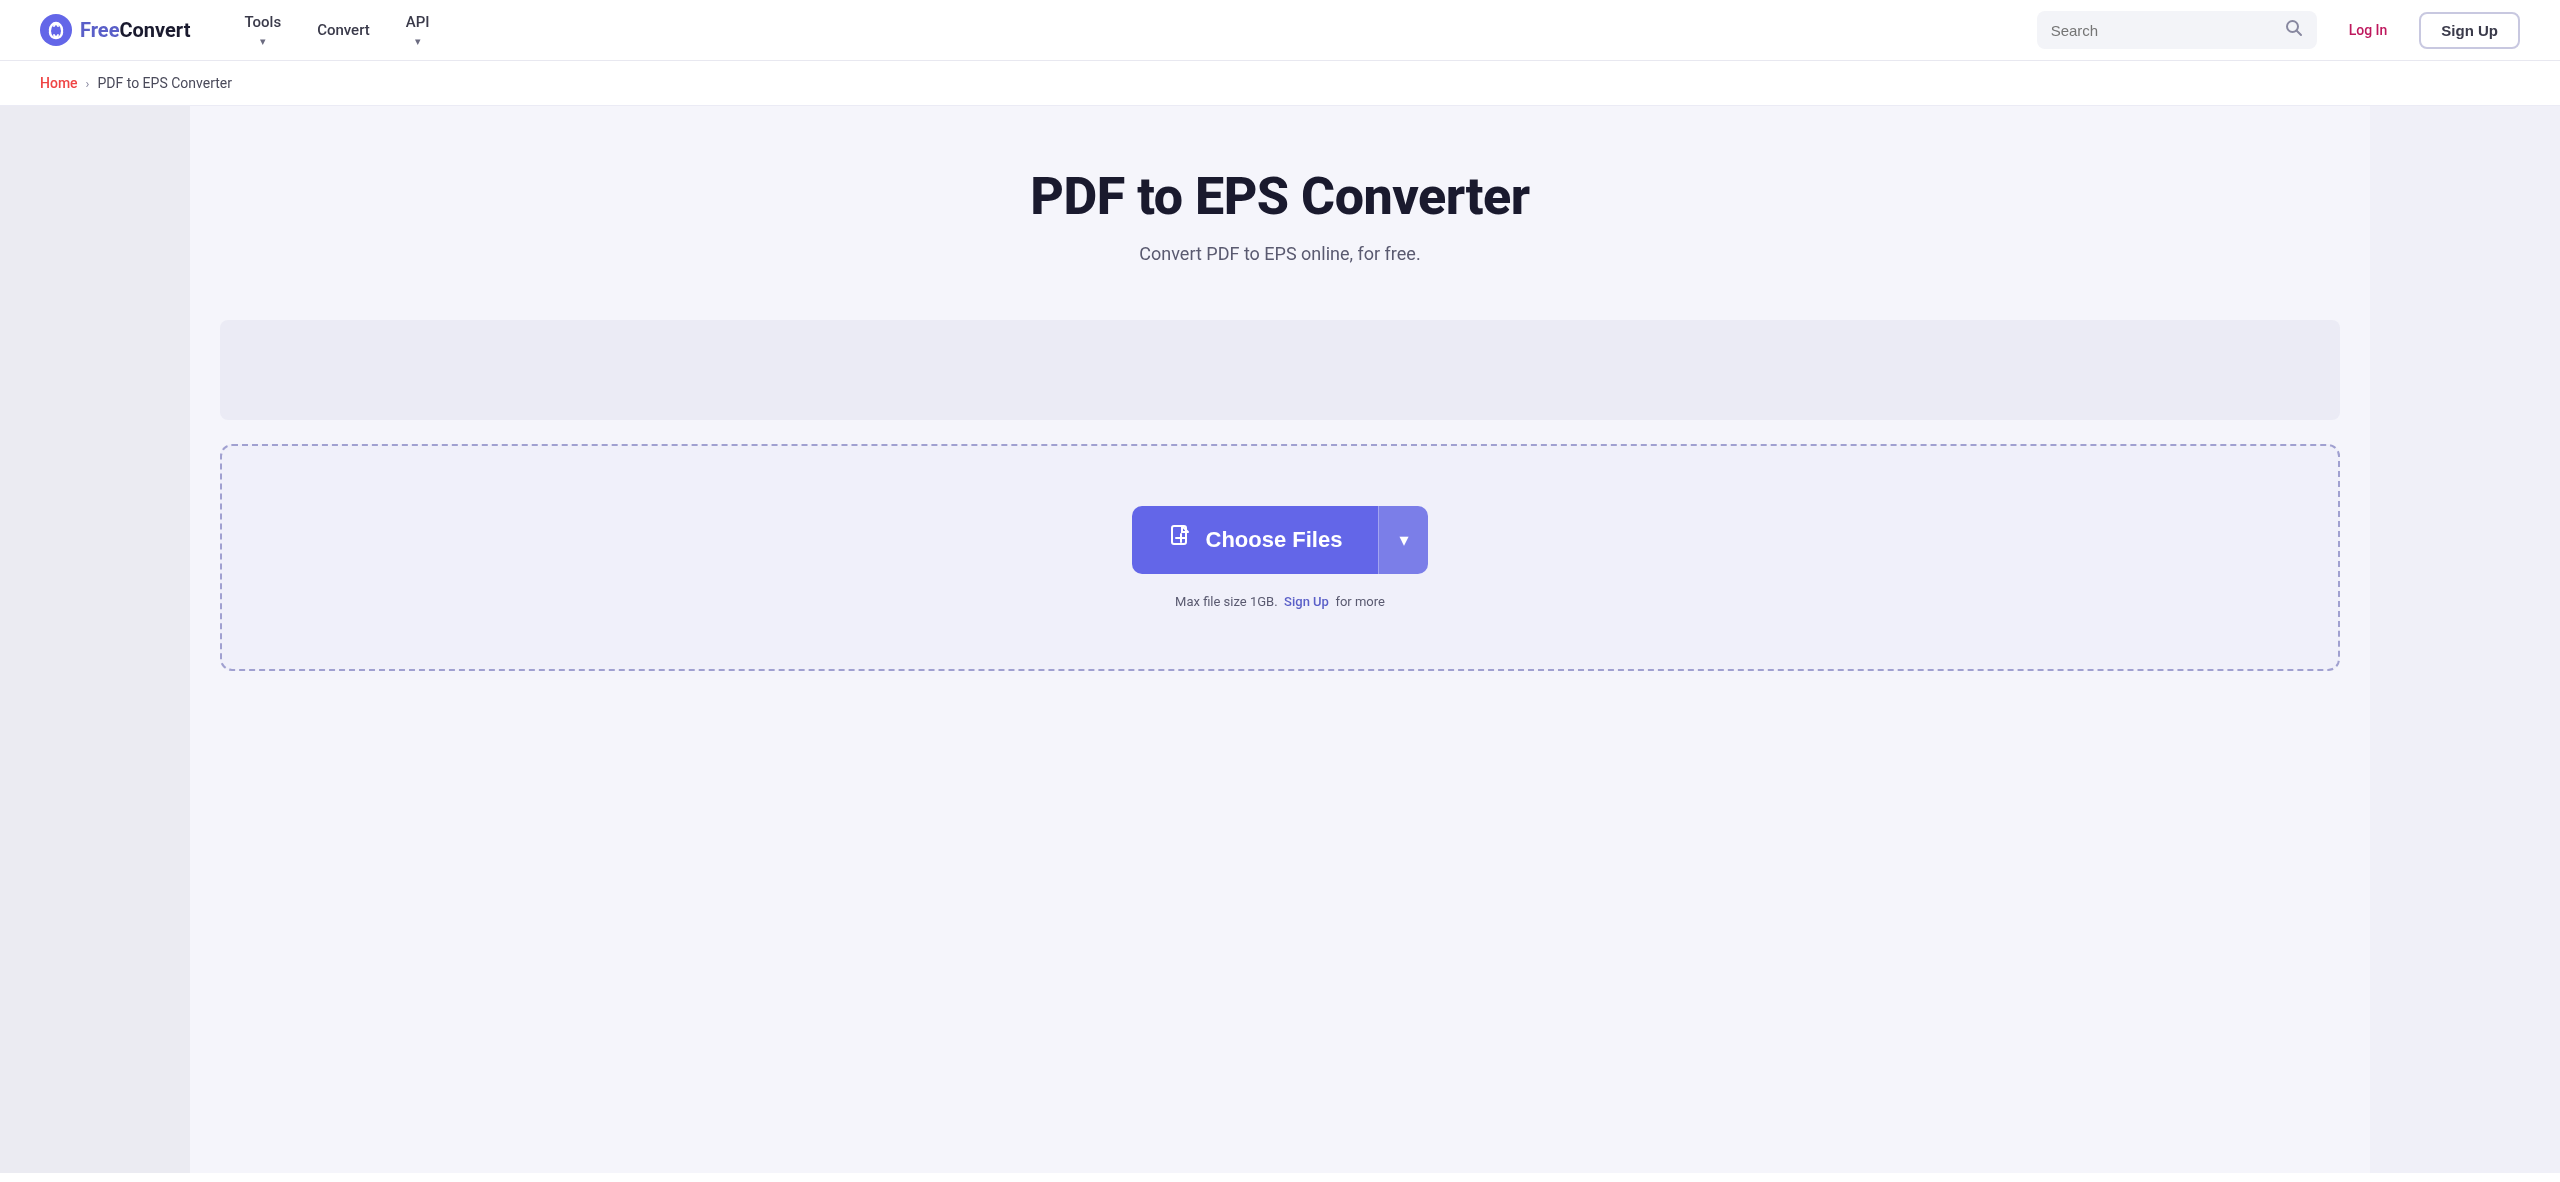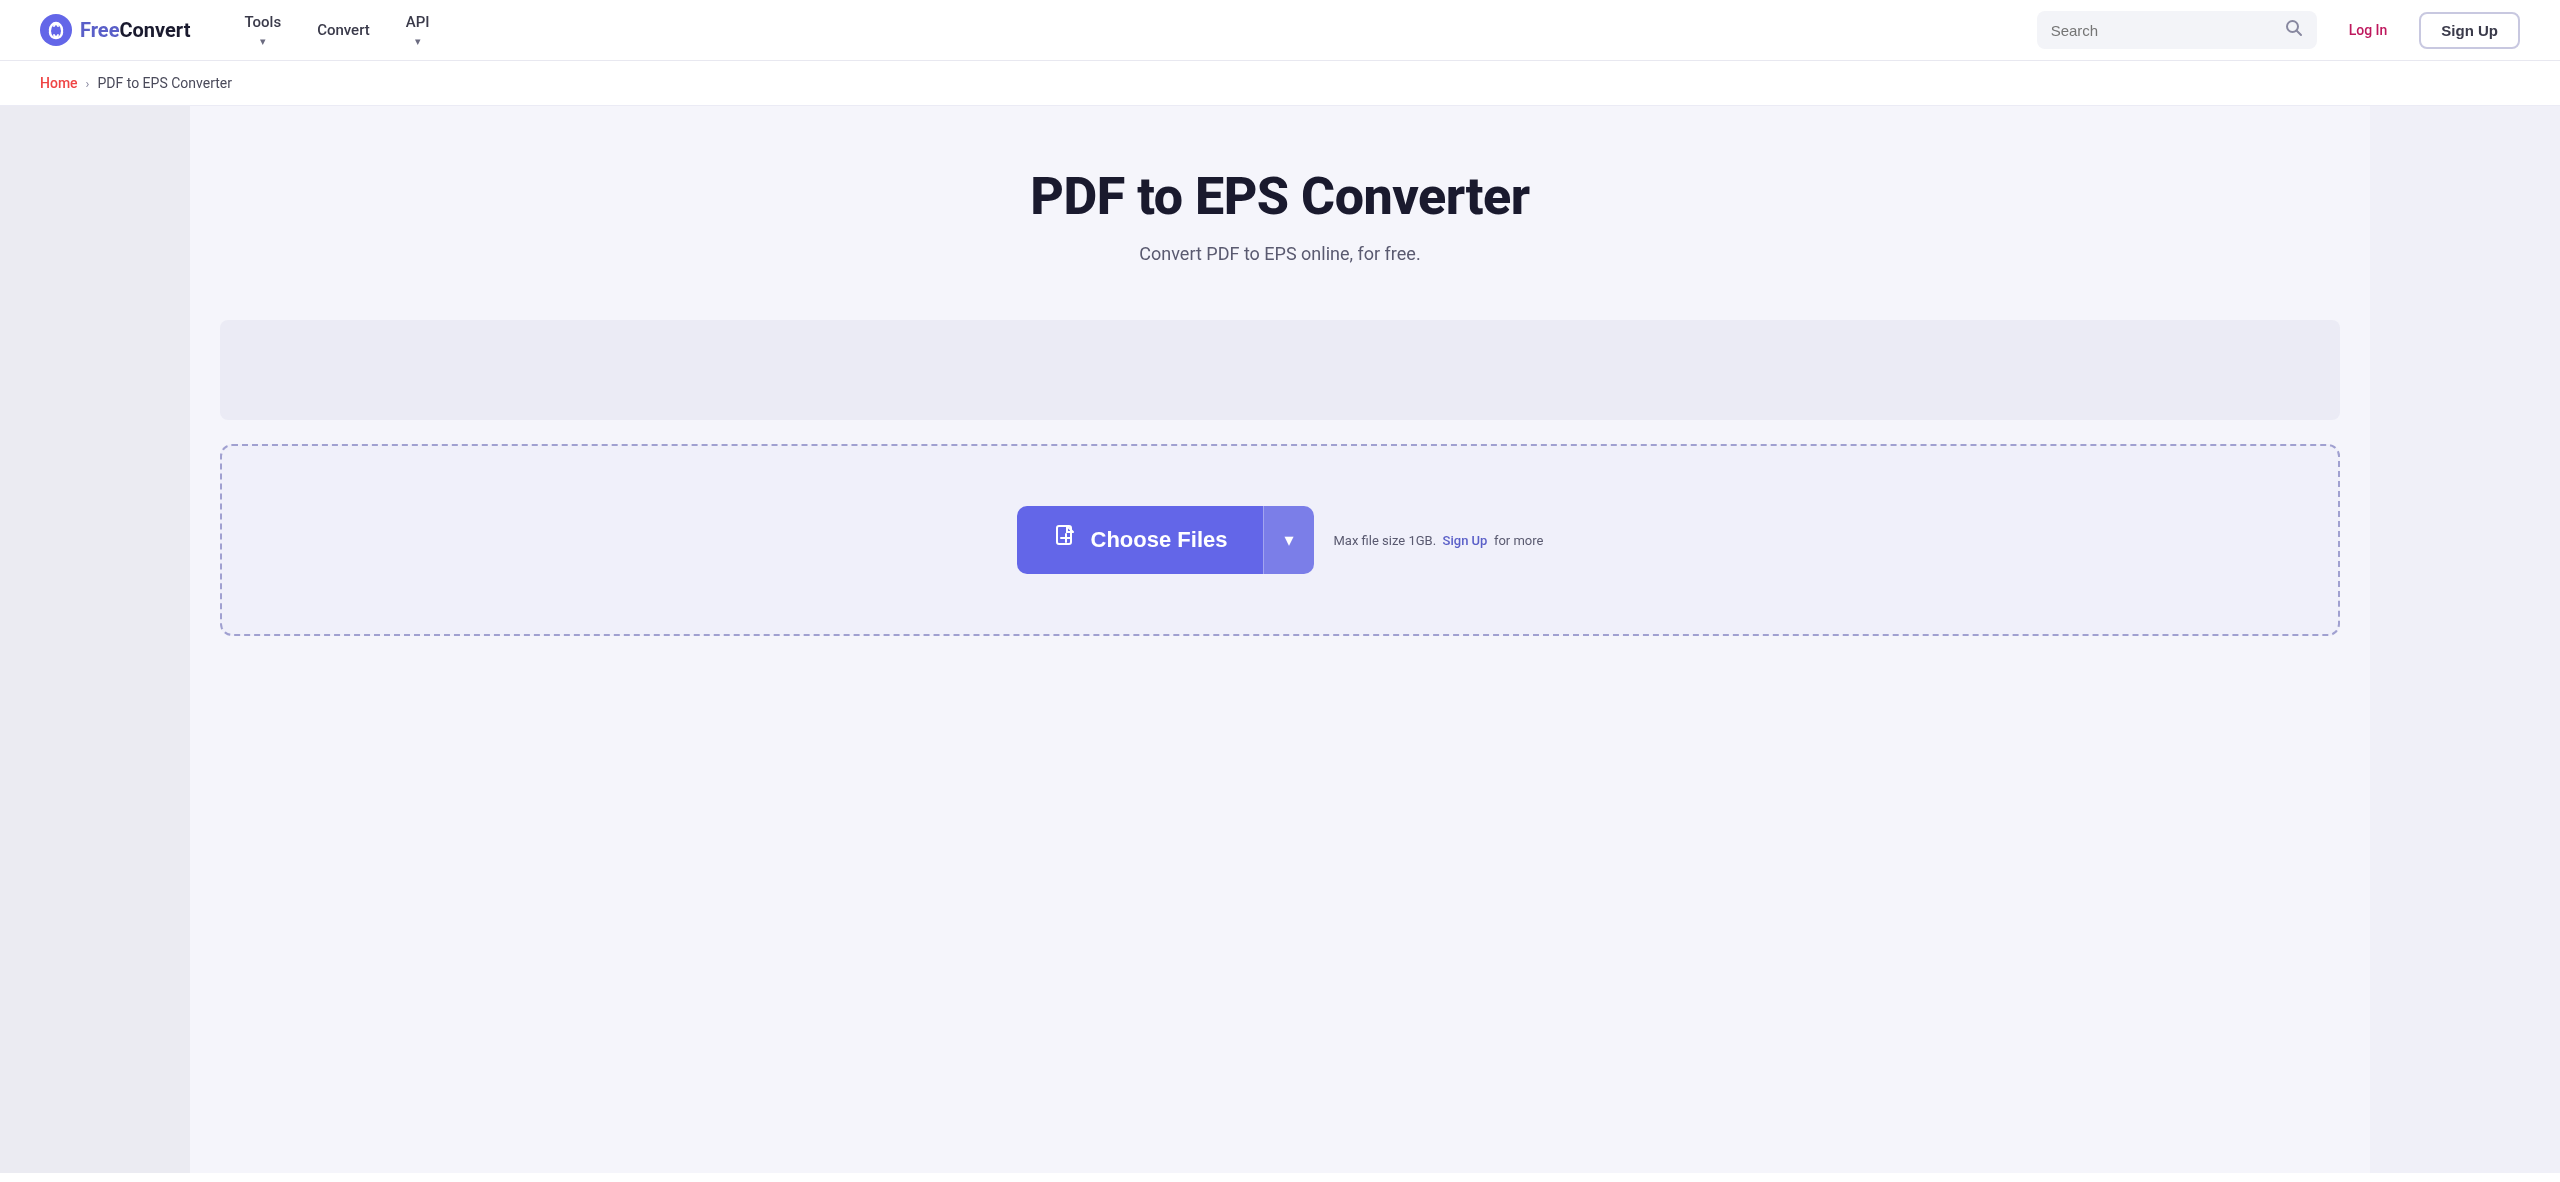--- a/index.html
+++ b/index.html
@@ -175,21 +175,21 @@
       margin-bottom: 24px;
     }
 
     
     .upload-area {
       width: 100%;
       border: 2.5px dashed #a0a0d0;
       border-radius: 12px;
       background: #f0f0fa;
       display: flex;
-      flex-direction: row;
+      flex-direction: column;
       align-items: center;
       justify-content: center;
       padding: 60px 40px;
       gap: 20px;
     }
 
     .choose-files-group {
       display: flex;
       align-items: stretch;
       border-radius: 10px;

